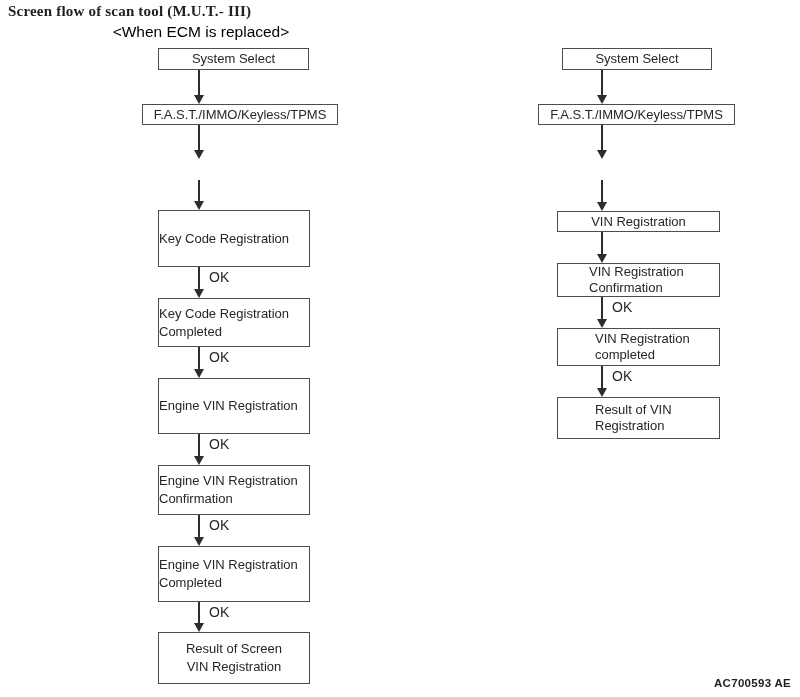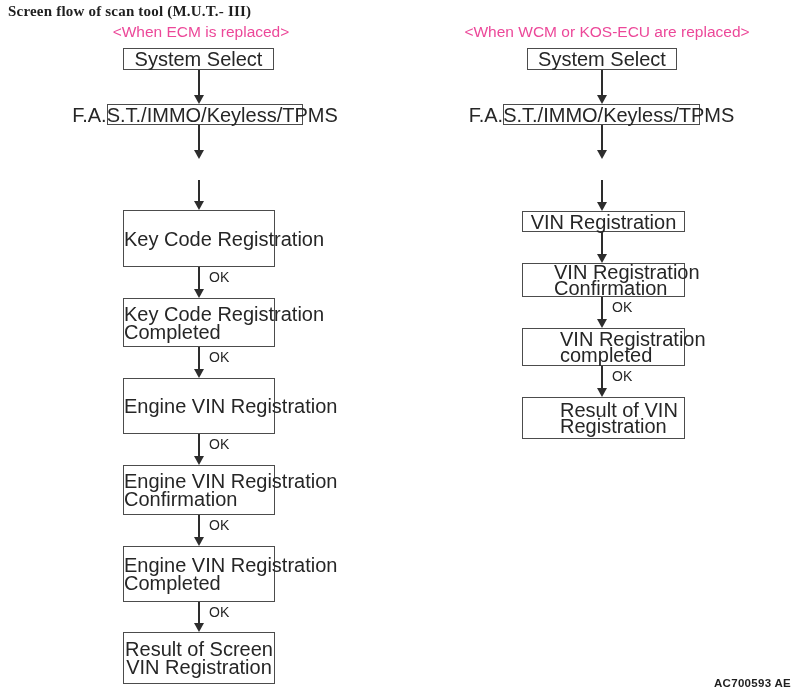--- a/index.html
+++ b/index.html
@@ -19,35 +19,36 @@
     font-weight: bold;
     color: #1f1f1f;
     letter-spacing: 0.2px;
     white-space: nowrap;
     font-family: Liberation Serif, serif;
   }
   .col-header {
     position: absolute;
     top: 23px;
     font-size: 15.5px;
-    color: #ec4899;
+    color: #000000;
     text-align: center;
     white-space: nowrap;
   }
   .box {
     position: absolute;
     box-sizing: border-box;
     background: #ffffff;
     border: 1.5px solid #4c4c4c;
     color: #262626;
-    font-size: 20px;
+    font-size: 13px;
     line-height: 18px;
     display: flex;
     flex-direction: column;
     justify-content: center;
+    margin-left: 35px;
   }
   .box.center { align-items: center; text-align: center; }
   .box.left   { align-items: flex-start; text-align: left; }
   .box.indent31 { align-items: flex-start; text-align: left; padding-left: 31px; }
   .box.indent37 { align-items: flex-start; text-align: left; padding-left: 37px; }
   .box.lh16 { line-height: 16.5px; }
   .box .line { white-space: nowrap; }
   .arrow { position: absolute; width: 10px; }
   .arrow .shaft {
     position: absolute;
@@ -164,21 +165,20 @@
     <div class="shaft"></div>
     <div class="head"></div>
   </div>
   <div class="ok" style="left:209px;top:604px;">OK</div>
 
   <div class="box center" style="left:123px;top:632px;width:152px;height:52px;">
     <div class="line">Result of Screen</div>
     <div class="line">VIN Registration</div>
   </div>
 
-  <div class="col-header" style="left:457px;width:300px;">&lt;When WCM or KOS-ECU are replaced&gt;</div>
 
   <div class="box center" style="left:527px;top:48px;width:150px;height:22px;">
     <div class="line">System Select</div>
   </div>
 
   <div class="arrow" style="left:597px;top:70px;height:34px;">
     <div class="shaft"></div>
     <div class="head"></div>
   </div>
 

